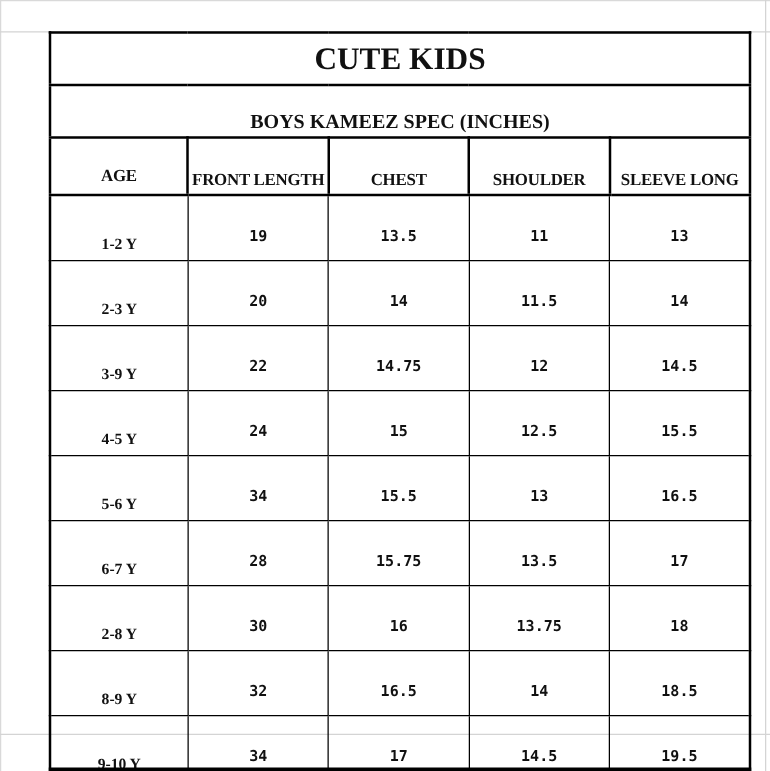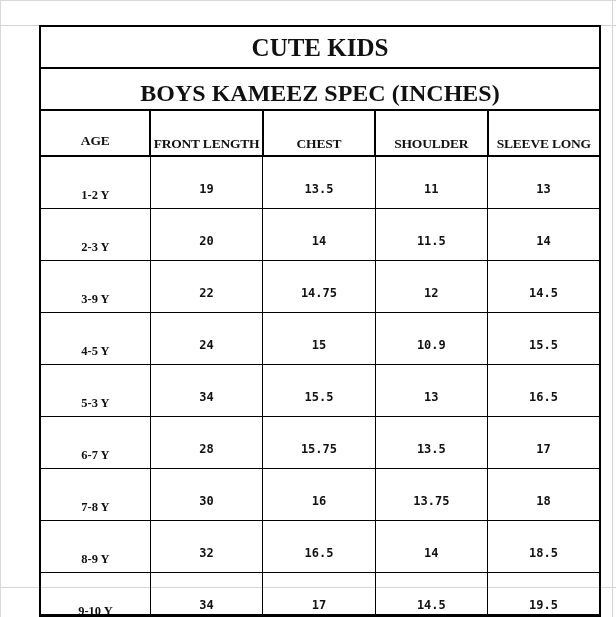--- a/index.html
+++ b/index.html
@@ -17,21 +17,21 @@
     width:562px;
     border-collapse:collapse;
     table-layout:fixed;
     border:2.5px solid #000;
   }
   .spec td, .spec th {
     padding:0; text-align:center; vertical-align:bottom;
     font-weight:bold;
   }
   .brand-row td { height:38px; border-bottom:2px solid #000; font-size:25px; vertical-align:middle; padding-top:2px;margin-top:22px; }
-  .subtitle-row td { height:38px; border-bottom:2px solid #000; font-size:24px; padding-bottom:2px; }
+  .subtitle-row td { height:38px; border-bottom:2px solid #000; font-size:16px; padding-bottom:2px; }
   .header-row th {
     height:38px; border-bottom:2px solid #000; border-left:2px solid #000;
     font-size:13.5px; padding-bottom:3px; letter-spacing:-0.2px;margin-top:48px;
   }
   .header-row th:first-child { border-left:none; padding-bottom:6px; }
   .data-row td {
     height:39px; border-bottom:1px solid #000; border-left:1px solid #000;
     font-family:"DejaVu Sans Mono", "Liberation Mono", monospace;
     font-size:12px; padding-bottom:12px;
   }
@@ -95,39 +95,39 @@
         <td>3-9 Y</td>
         <td>22</td>
         <td>14.75</td>
         <td>12</td>
         <td>14.5</td>
       </tr>
       <tr class="data-row">
         <td>4-5 Y</td>
         <td>24</td>
         <td>15</td>
-        <td>10.9</td>
+        <td>12.5</td>
         <td>15.5</td>
       </tr>
       <tr class="data-row">
-        <td>5-3 Y</td>
+        <td>5-6 Y</td>
         <td>34</td>
         <td>15.5</td>
         <td>13</td>
         <td>16.5</td>
       </tr>
       <tr class="data-row">
         <td>6-7 Y</td>
         <td>28</td>
         <td>15.75</td>
         <td>13.5</td>
         <td>17</td>
       </tr>
       <tr class="data-row">
-        <td>7-8 Y</td>
+        <td>2-8 Y</td>
         <td>30</td>
         <td>16</td>
         <td>13.75</td>
         <td>18</td>
       </tr>
       <tr class="data-row">
         <td>8-9 Y</td>
         <td>32</td>
         <td>16.5</td>
         <td>14</td>

